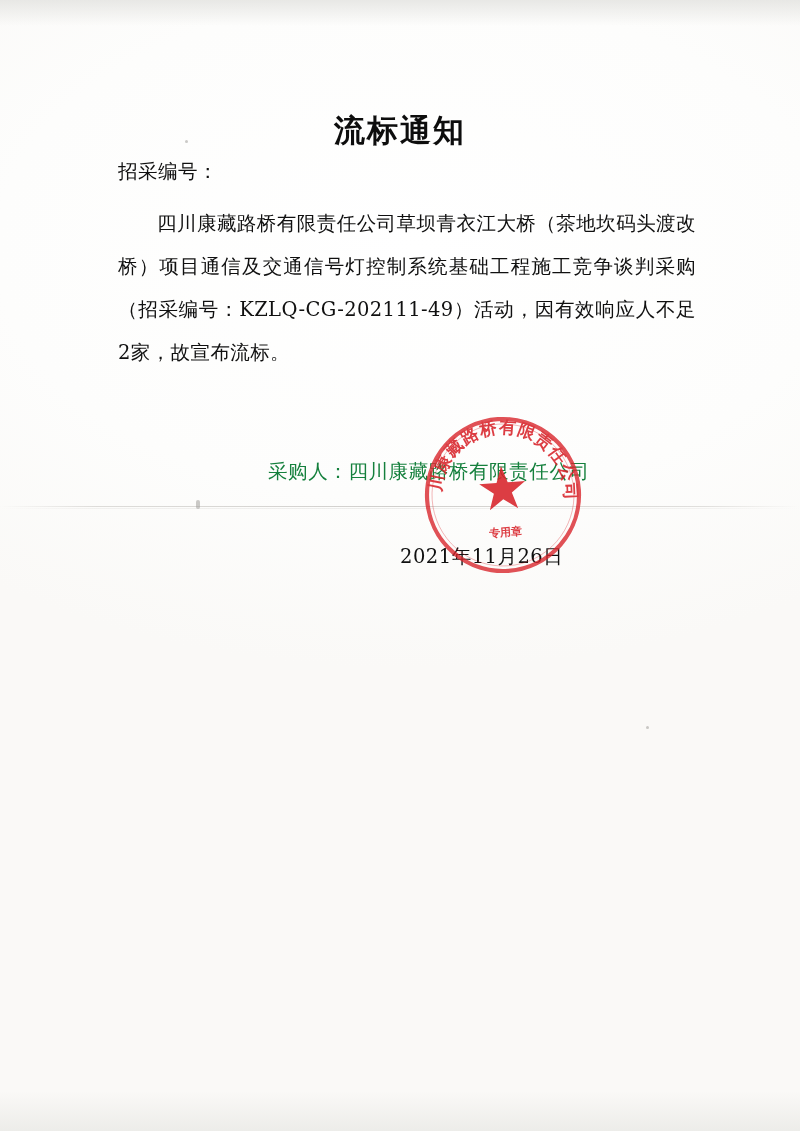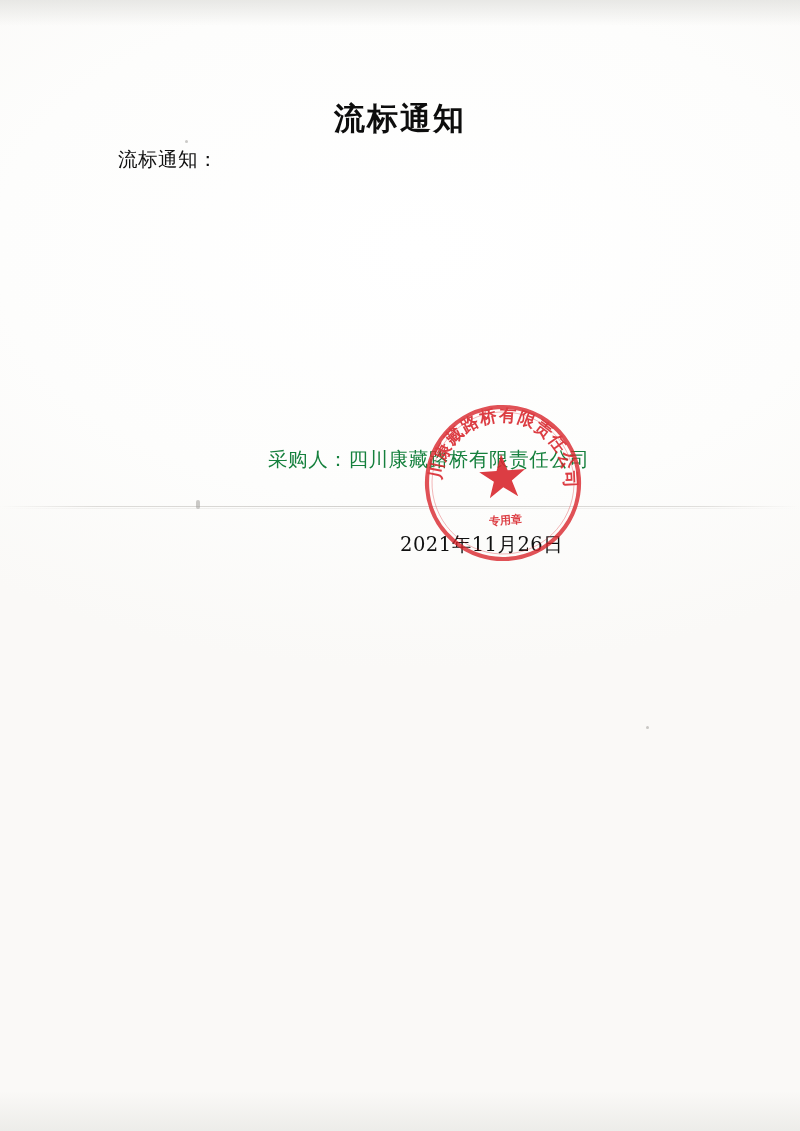--- a/index.html
+++ b/index.html
@@ -54,21 +54,21 @@
 
   .speck {
     position: absolute;
     background: rgba(160,158,154,0.55);
     border-radius: 50%;
     pointer-events: none;
   }
 
   .content {
     position: absolute;
-    left: 0; top: 0;
+    left: 0; top: 12px;
     width: 800px;
     height: 992px;
   }
 
   .doc-title {
     position: absolute;
     top: 98px;
     left: 0;
     width: 800px;
     text-align: center;
@@ -155,22 +155,23 @@
 <div class="fold-line fold-a"></div>
 <div class="fold-line fold-b"></div>
 <div class="speck" style="left:185px; top:140px; width:3px; height:3px;"></div>
 <div class="speck" style="left:196px; top:500px; width:4px; height:9px; border-radius:2px;"></div>
 <div class="speck" style="left:646px; top:726px; width:3px; height:3px;"></div>
 
 <div class="content">
 
   <div class="doc-title">流标通知</div>
 
-  <div class="salutation">流标通知：</div>
+  <div class="salutation">招采编号：</div>
 
+  <div class="body-block">四川康藏路桥有限责任公司草坝青衣江大桥（茶地坎码头渡改桥）项目通信及交通信号灯控制系统基础工程施工竞争谈判采购（招采编号：KZLQ-CG-202111-49）活动，因有效响应人不足2家，故宣布流标。</div>
 
   <div class="sign-line">采购人：四川康藏路桥有限责任公司</div>
 
   <div class="date-line">2021年11月26日</div>
 
   <div class="seal">
     <svg viewBox="0 0 170 170" xmlns="http://www.w3.org/2000/svg">
       <defs>
         <path id="ringpath" d="M 85,85 m -62,0 a 62,62 0 1,1 124,0 a 62,62 0 1,1 -124,0"></path>
       </defs>

